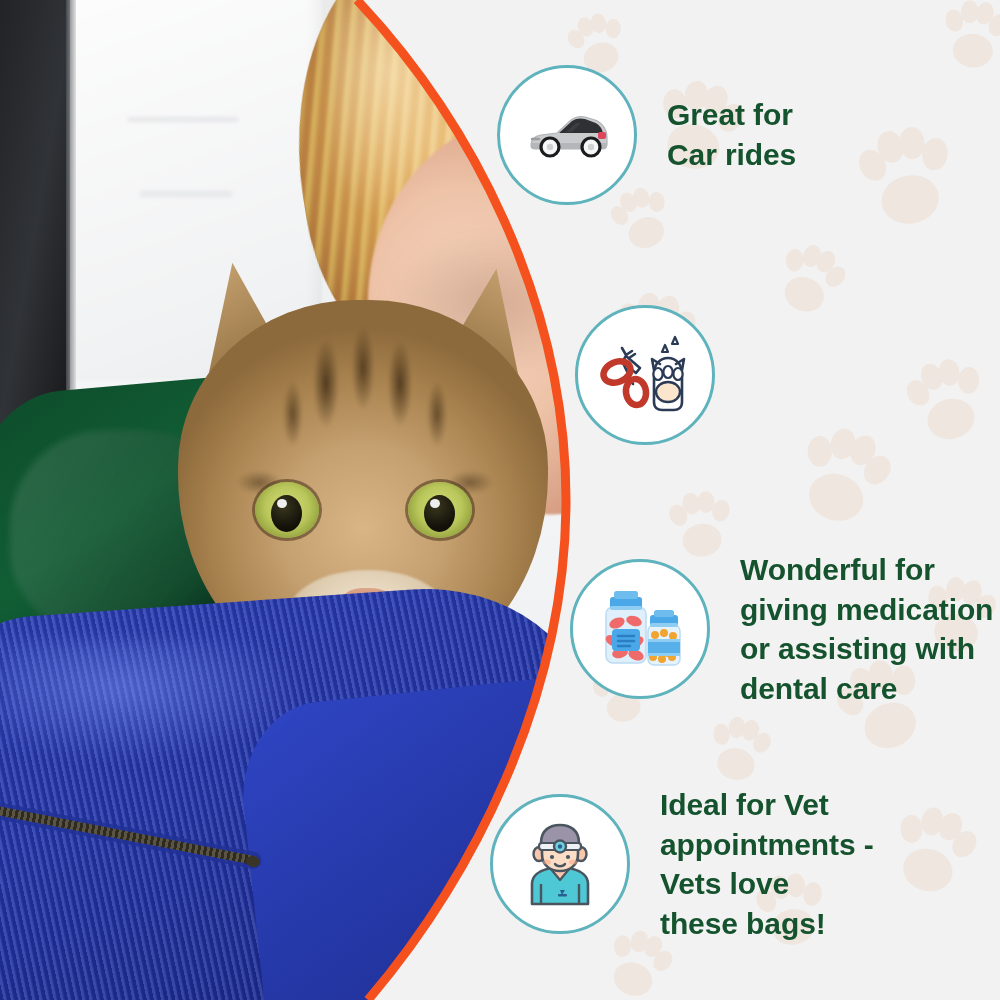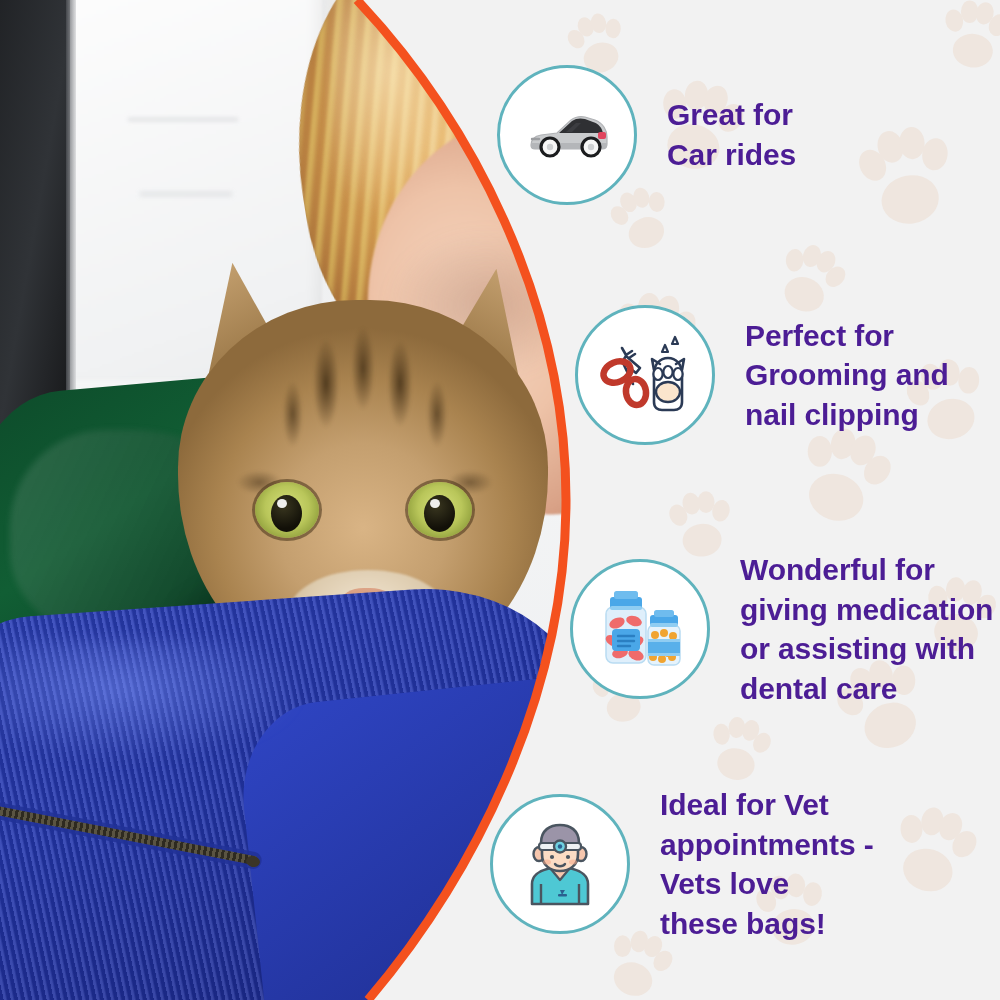--- a/index.html
+++ b/index.html
@@ -294,21 +294,21 @@
     background: #ffffff;
     border: 3px solid #5fb3bd;
     display: flex;
     align-items: center;
     justify-content: center;
     box-sizing: border-box;
   }
   .badge svg { display: block; }
   .ftext {
     margin-left: 30px;
-    color: #4c1d95;
+    color: #14532d;
     font-size: 30px;
     font-weight: bold;
     line-height: 1.32;
     letter-spacing: -0.1px;
     white-space: pre-line;
   }
 
   #feature-0 { left: 497px; top: 65px;  }
   #feature-1 { left: 575px; top: 305px; }
   #feature-2 { left: 570px; top: 550px; }
@@ -449,23 +449,20 @@
             <path d="M86 44 L 88 33 L 80 38"></path>
           </g>
           <ellipse cx="72" cy="66" rx="12" ry="10" fill="#fbe5cd" stroke="#2b3a55" stroke-width="2.4"></ellipse>
           <ellipse cx="62" cy="48" rx="4.6" ry="6" fill="#fff" stroke="#2b3a55" stroke-width="2.2"></ellipse>
           <ellipse cx="72" cy="46" rx="4.6" ry="6" fill="#fff" stroke="#2b3a55" stroke-width="2.2"></ellipse>
           <ellipse cx="82" cy="48" rx="4.6" ry="6" fill="#fff" stroke="#2b3a55" stroke-width="2.2"></ellipse>
           <path d="M66 26 L 69 19 L 72 26 Z" fill="none" stroke="#2b3a55" stroke-width="2.2" stroke-linejoin="round"></path>
           <path d="M76 18 L 79 11 L 82 18 Z" fill="none" stroke="#2b3a55" stroke-width="2.2" stroke-linejoin="round"></path>
         </svg>
       </div>
-      <div class="ftext">Perfect for
-Grooming and
-nail clipping</div>
     </div>
 
     <div class="feature" id="feature-3">
       <div class="badge">
         <svg width="96" height="96" viewBox="0 0 96 96">
 
           <path d="M20 88 L 20 68 C 20 60 27 55 35 53 L 48 49 L 61 53 C 69 55 76 60 76 68 L 76 88 Z" fill="#4ec8d4" stroke="#4a5560" stroke-width="2.6" stroke-linejoin="round"></path>
           <path d="M38 52 L 48 64 L 58 52 L 52 49 L 48 52 L 44 49 Z" fill="#f6c6ad" stroke="#4a5560" stroke-width="2.2" stroke-linejoin="round"></path>
           <path d="M29 68 L 29 88 M67 68 L 67 88" stroke="#4a5560" stroke-width="2.4"></path>
           <path d="M48 74 L 53 74 L 50 79 Z" fill="#2b5f8f"></path>

